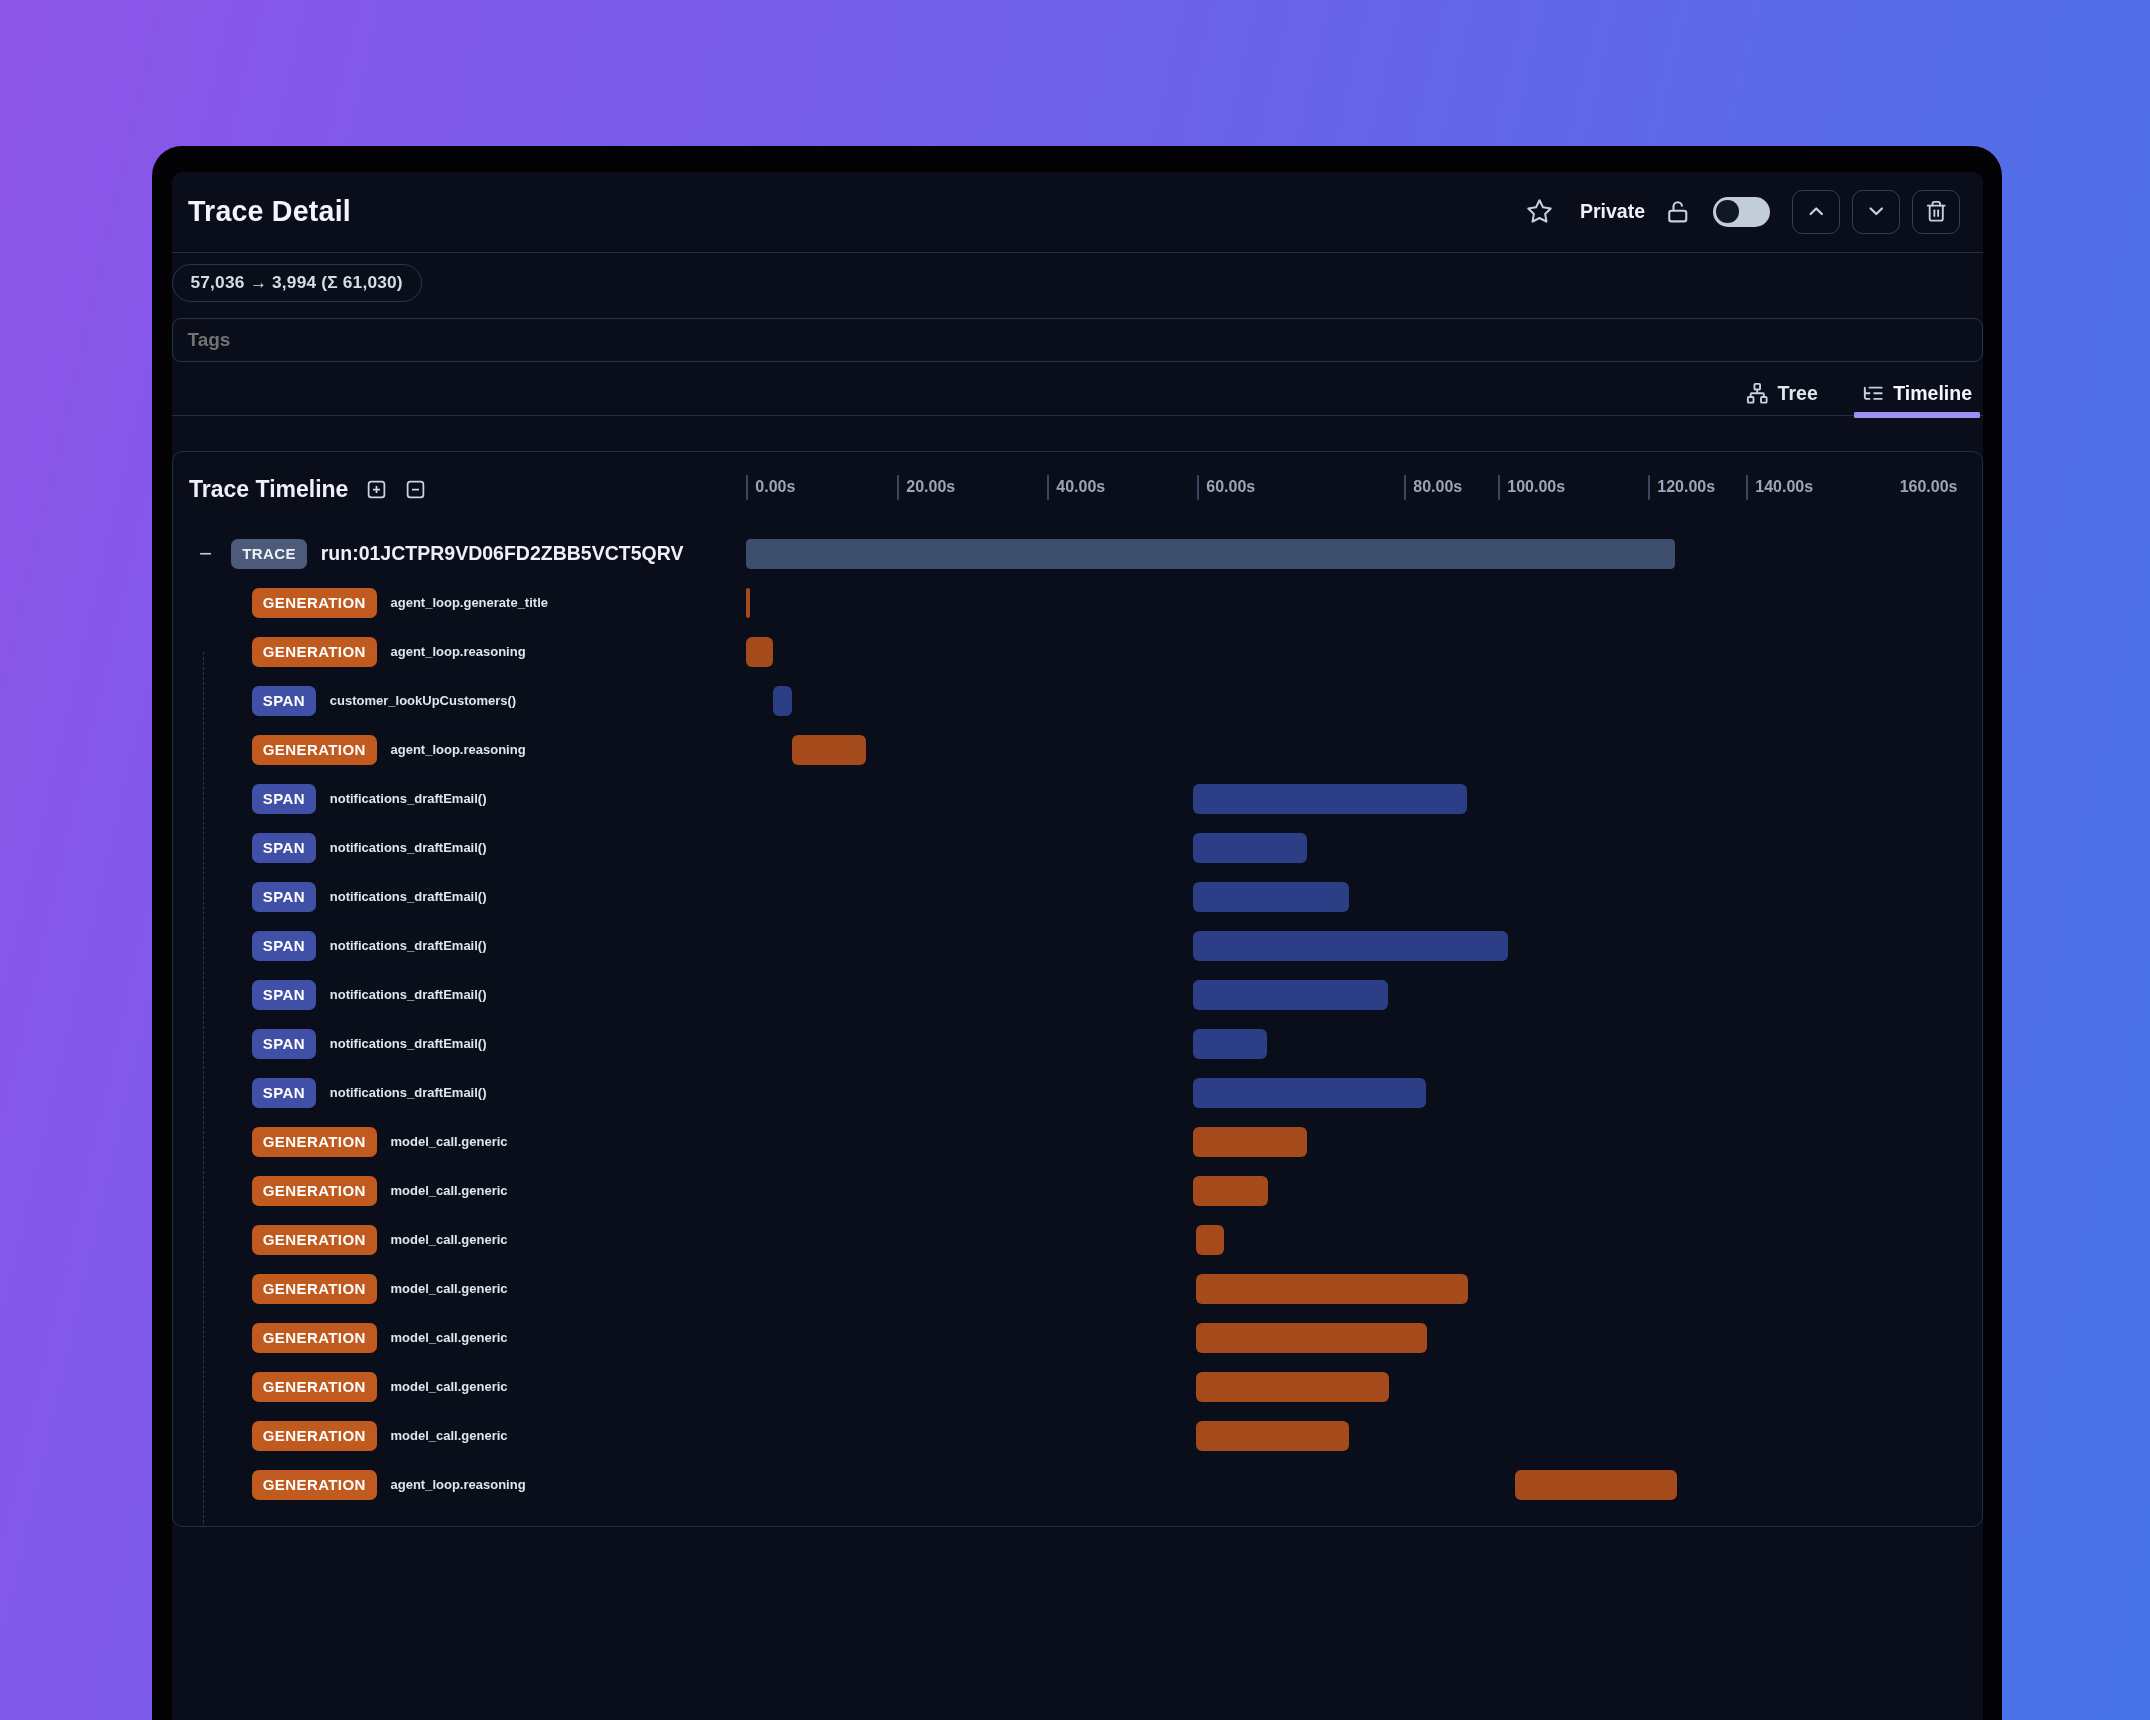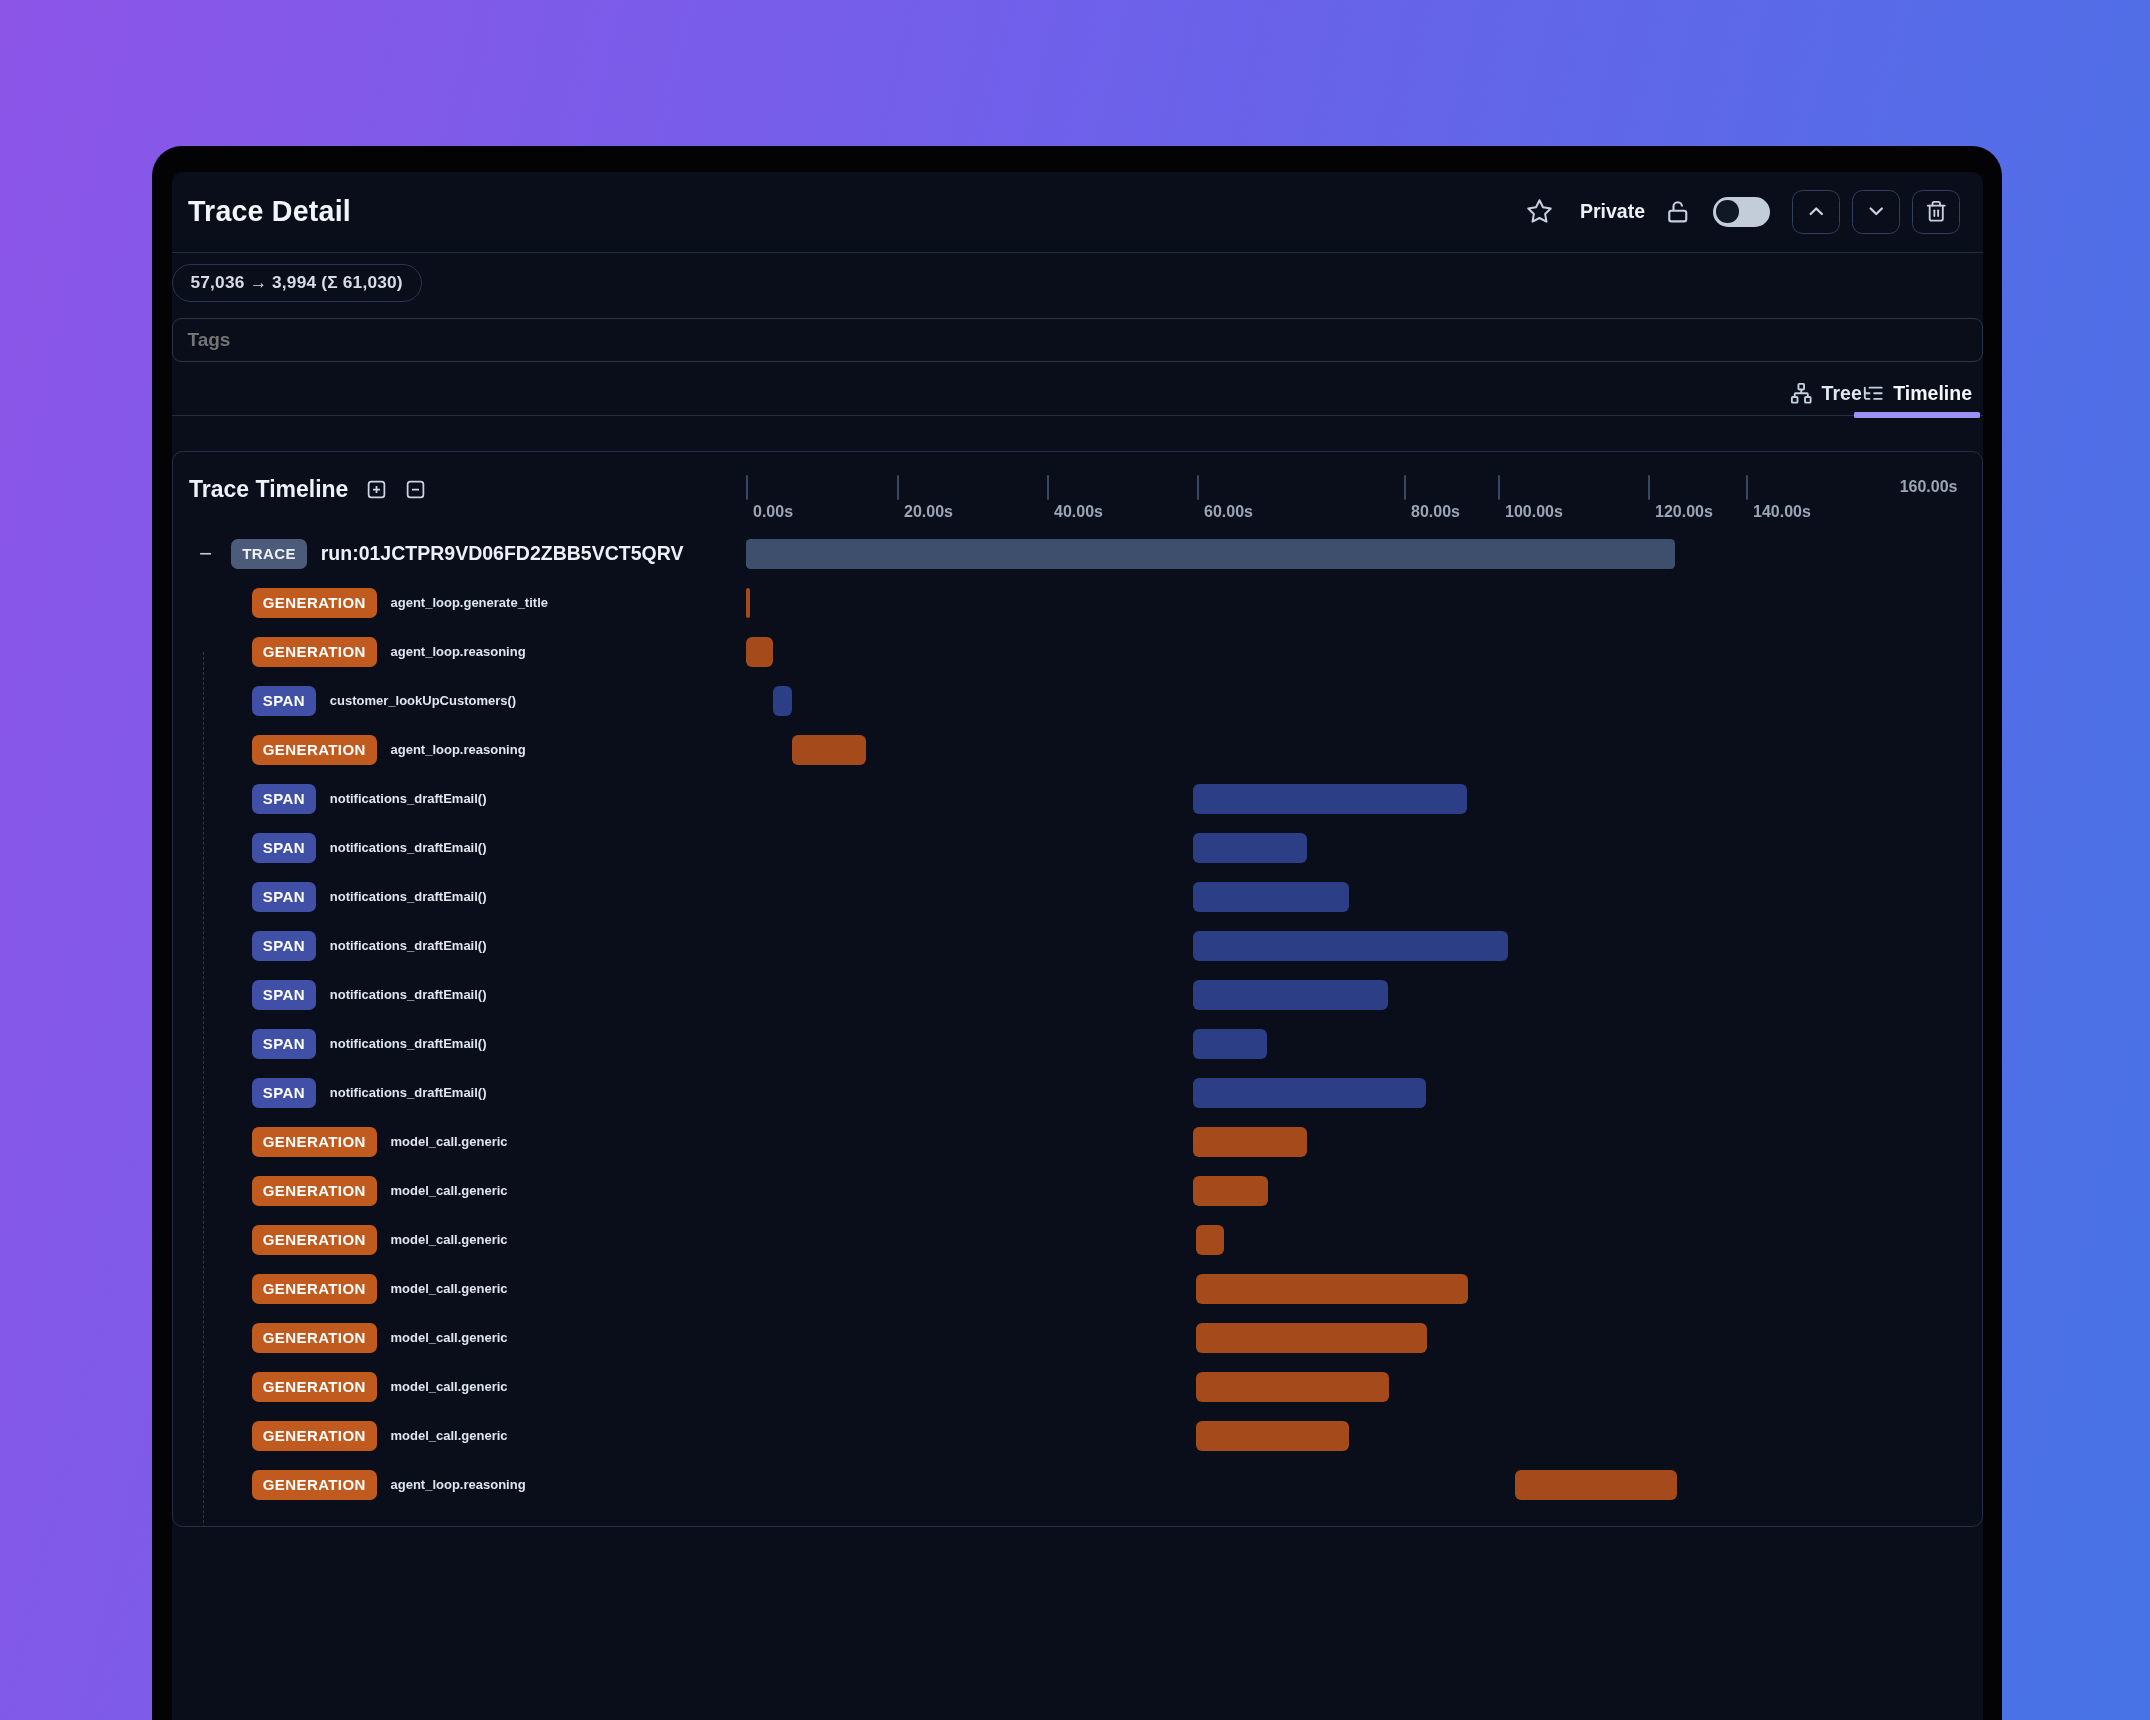--- a/index.html
+++ b/index.html
@@ -44,35 +44,35 @@
   
   .pill{margin:11.3px 16.5px 0 0; align-self:flex-start; display:inline-flex; align-items:center;
         border:1.5px solid #2b3550; border-radius:751px; padding:7.5px 18px;
         font-size:17.3px; font-weight:700; color:#d6dde6; letter-spacing:0.2px;}
   
   .tags{margin-top:16.5px; height:44px; border:1.5px solid var(--line2); border-radius:9px;
         display:flex; align-items:center; padding:0 15px;}
   .tags-label{font-size:19px; font-weight:700; color:#737373;}
   
   .tabs{margin-top:9px; height:45px; display:flex; justify-content:flex-end;
-        align-items:center; border-bottom:1.5px solid var(--line); padding-right:10.5px;}
+        align-items:center; border-bottom:1.5px solid var(--line); gap:44px; padding-right:10.5px;}
   .tab{display:flex; align-items:center; gap:9px; font-size:19.5px; font-weight:700;
        color:#dfe6ee; position:relative; height:100%; cursor:pointer;}
   .tab.active{color:#f4f7fb;}
   .tab.active::after{content:""; position:absolute; left:-7.5px; right:-7.5px; bottom:-3px;
        height:6px; background:var(--accent); border-radius:1.5px;}
   
   .card{margin-top:35px; border:1.5px solid #242e46; border-radius:10.5px;
         height:1076px; position:relative; overflow:hidden;}
   .card-hdr{height:74px; display:flex; align-items:center; padding-left:16.5px; gap:12px;
         position:relative;}
   .card-title{font-size:23px; font-weight:800; color:#eef2f8;}
   .mini-btn{color:#cbd4e0; cursor:pointer; display:inline-flex; margin-left:6px;}
   .axis{position:absolute; inset:0; pointer-events:none;}
-  .tick{position:absolute; top:22.5px; display:flex; align-items:flex-start;flex-direction:column;}
+  .tick{position:absolute; top:22.5px; display:flex; align-items:flex-start;}
   .tick-line{width:2.3px; height:25.5px; background:#3b475f; border-radius:1.5px;}
   .tick-label{font-size:16px; font-weight:700; color:var(--muted); margin:3px 0 0 7.5px;}
   .axis-end{position:absolute; top:25.5px; right:24px; font-size:16px; font-weight:700;
         color:var(--muted);}
   .rows{position:relative; padding-top:3px;}
   .guide{position:absolute; left:30px; top:126px; height:911px;
         border-left:1.5px dashed #2c3850;}
   .trow{height:49px; display:flex; align-items:center; position:relative;}
   .collapse{width:27px; text-align:center; font-size:22.5px; color:#c3ccd8;
         margin-left:19.5px; cursor:pointer; line-height:1;}

